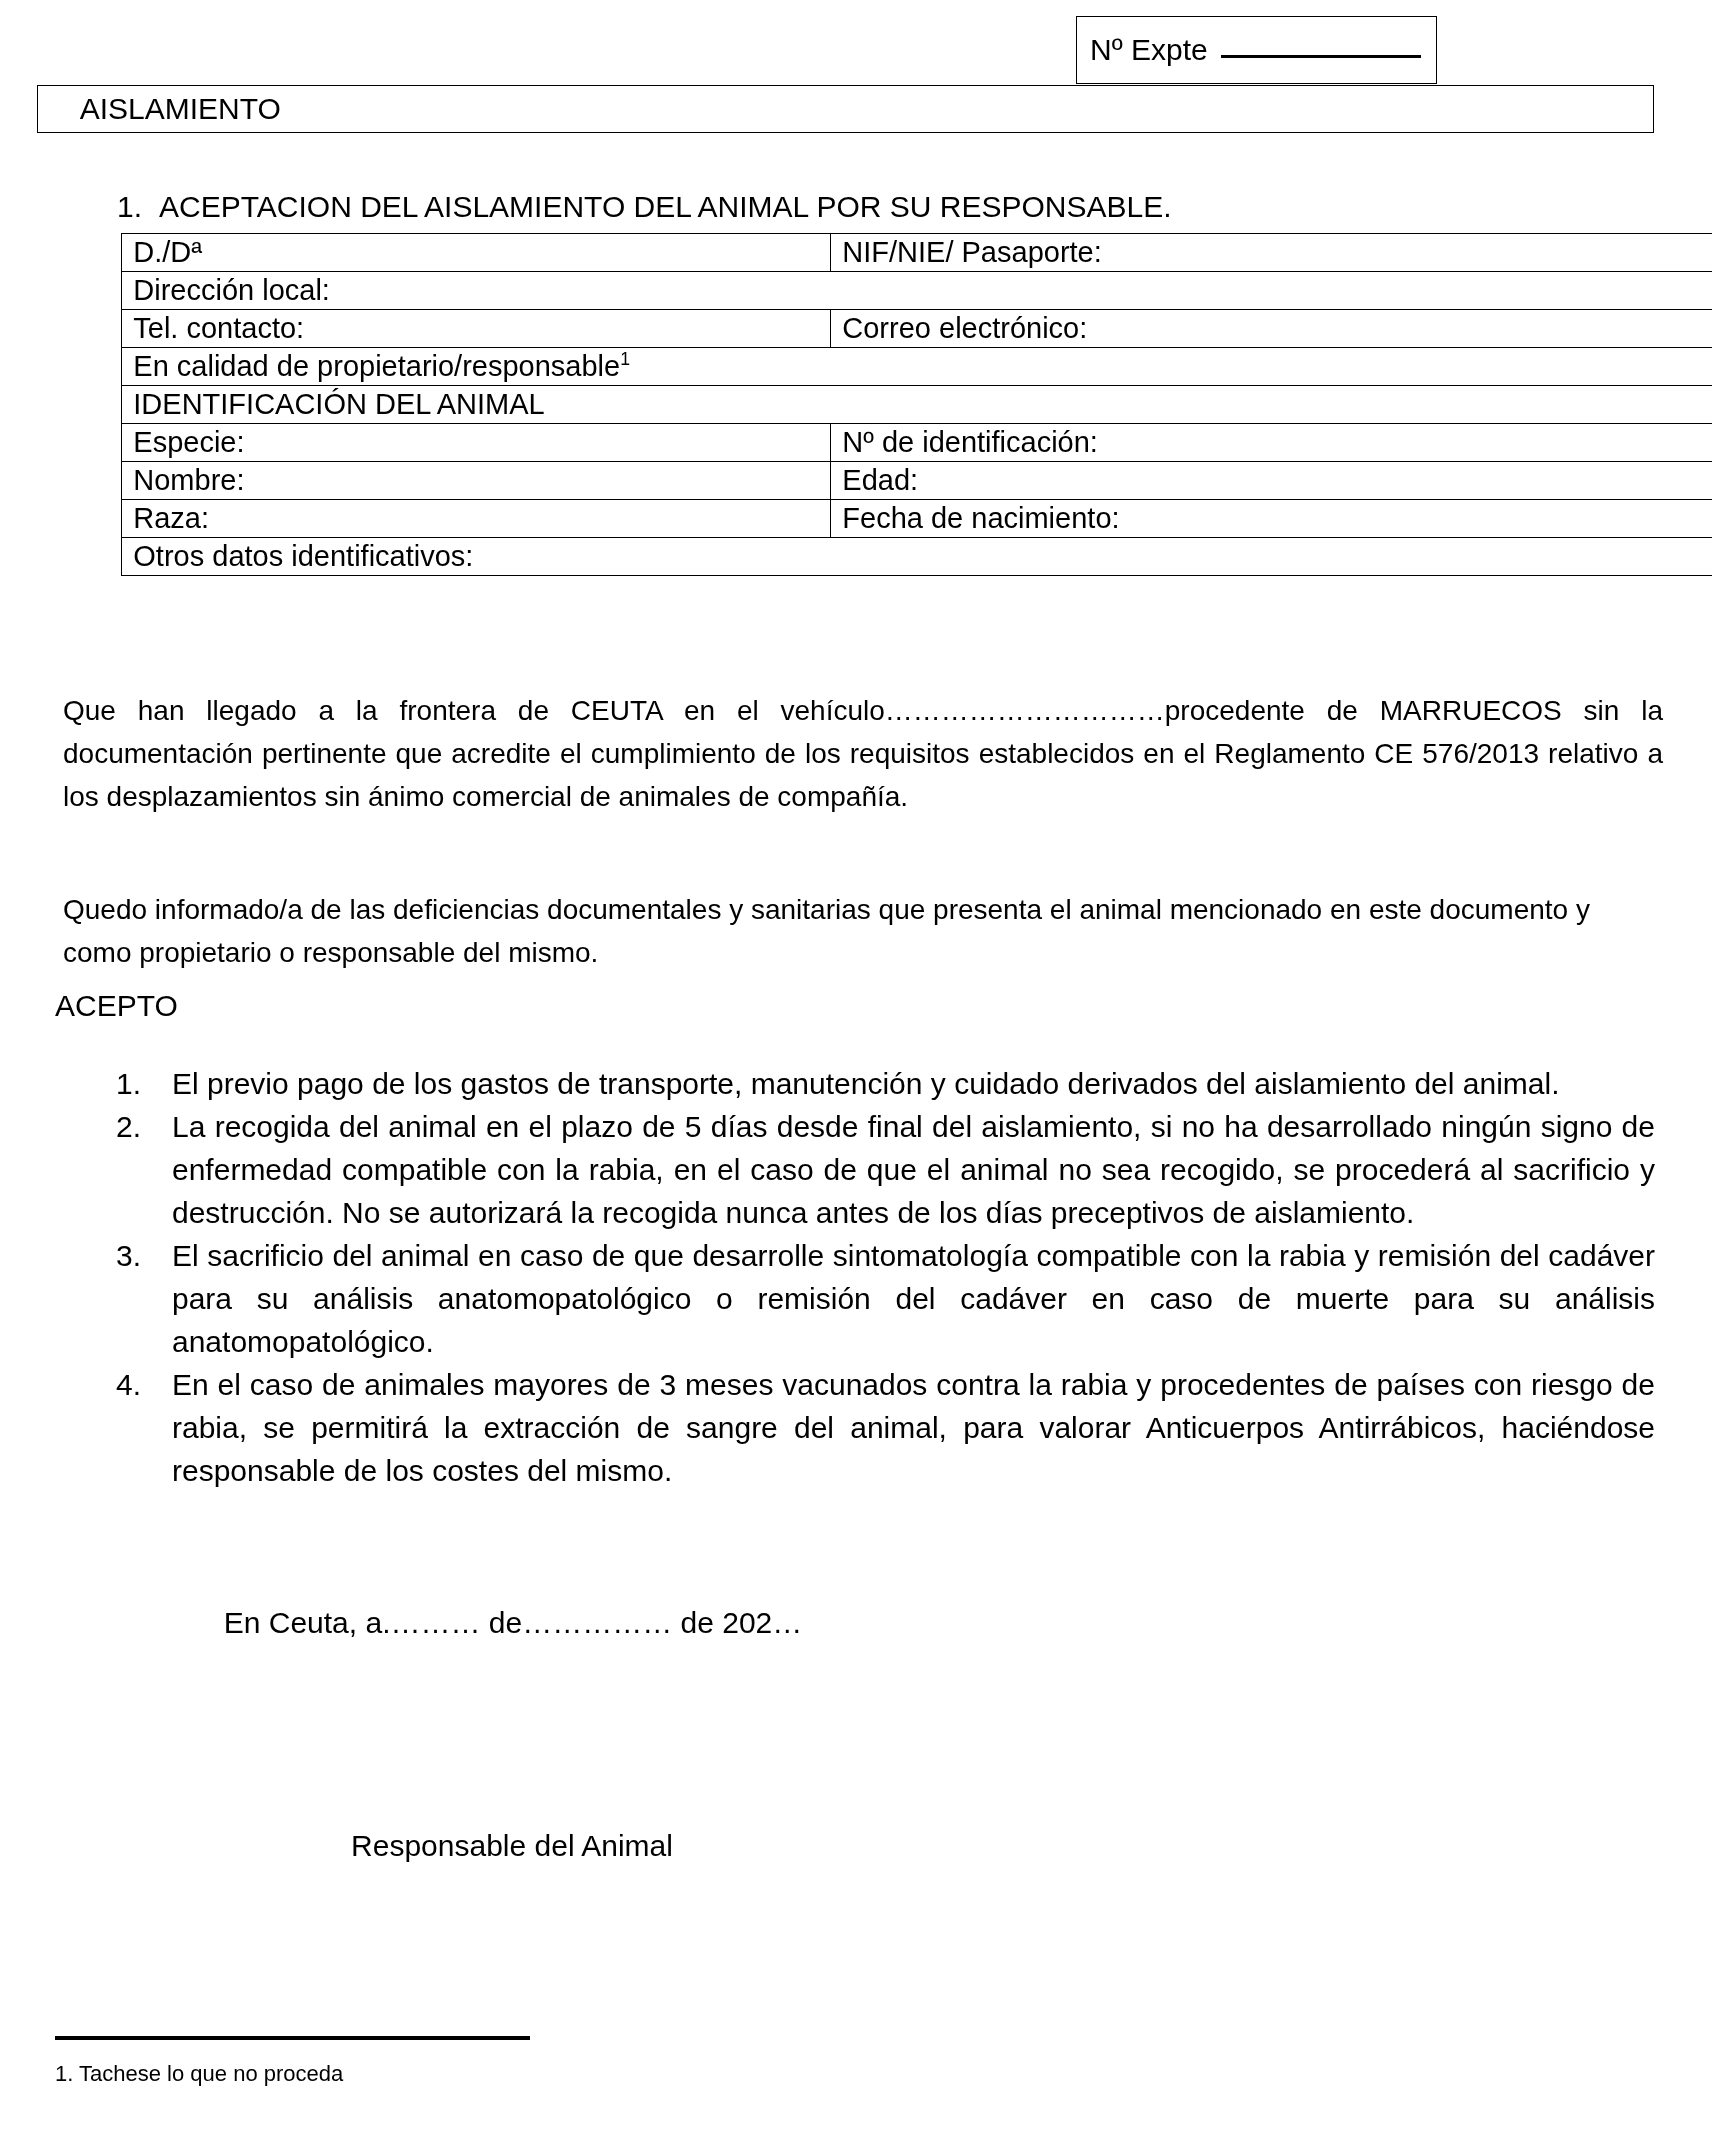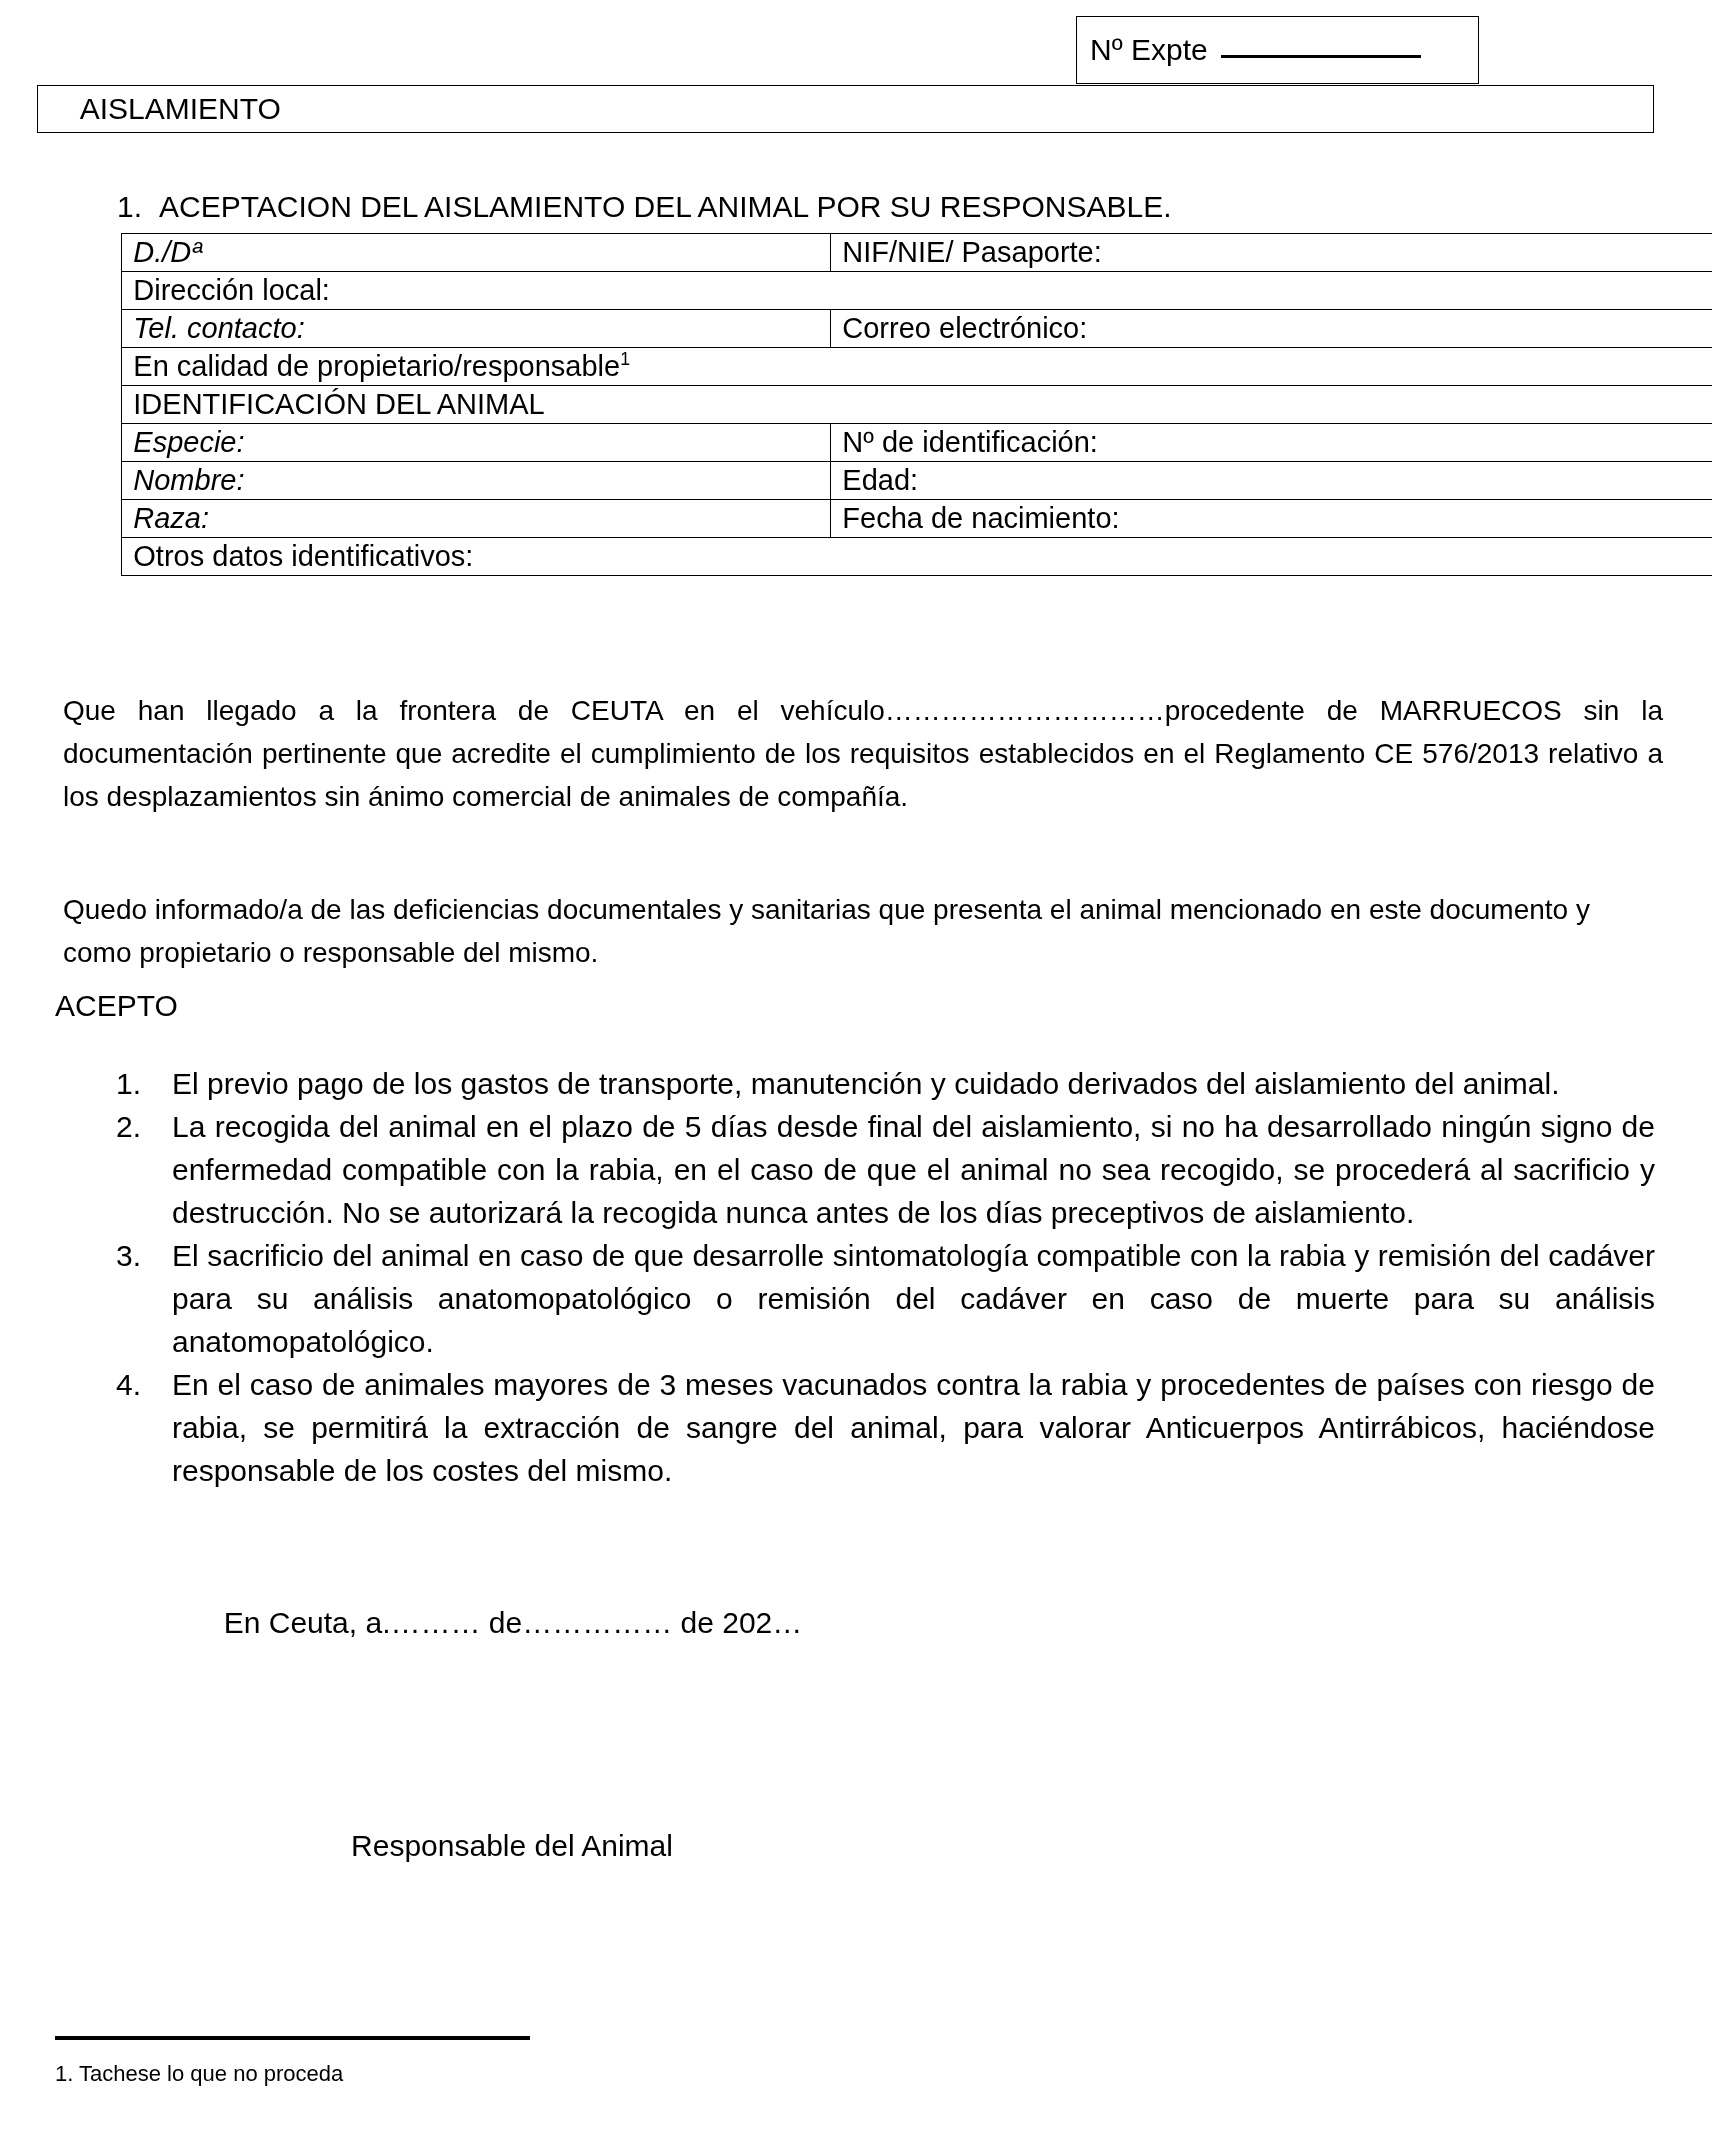--- a/index.html
+++ b/index.html
@@ -22,21 +22,21 @@
     width: 1712px;
     height: 2151px;
     overflow: hidden;
   }
 
   
   .expte-box {
     position: absolute;
     left: 1076px;
     top: 16px;
-    width: 403px;
+    width: 361px;
     height: 68px;
     border: 1.6px solid #000;
     box-sizing: border-box;
     display: flex;
     align-items: center;
   }
   .expte-inner {
     display: flex;
     align-items: baseline;
     padding-left: 13px;
@@ -98,21 +98,21 @@
     border: 1.6px solid #000;
     height: 38px;
     padding: 0 0 0 11.3px;
     font-size: 29px;
     line-height: 1;
     vertical-align: middle;
     box-sizing: border-box;
     white-space: nowrap;
     overflow: hidden;
   }
-  .form-table td.col-a { width: 709px; font-style: italic; }
+  .form-table td.col-a { width: 709px; }
   .form-table td.col-b { width: 939px; }
   .form-table td.full  { width: 1534px; }
   sup.fn { font-size: 17.7px; vertical-align: super; line-height: 0; }
 
   
   .para {
     position: absolute;
     left: 47px;
     width: 1600px;
     font-size: 28px;

